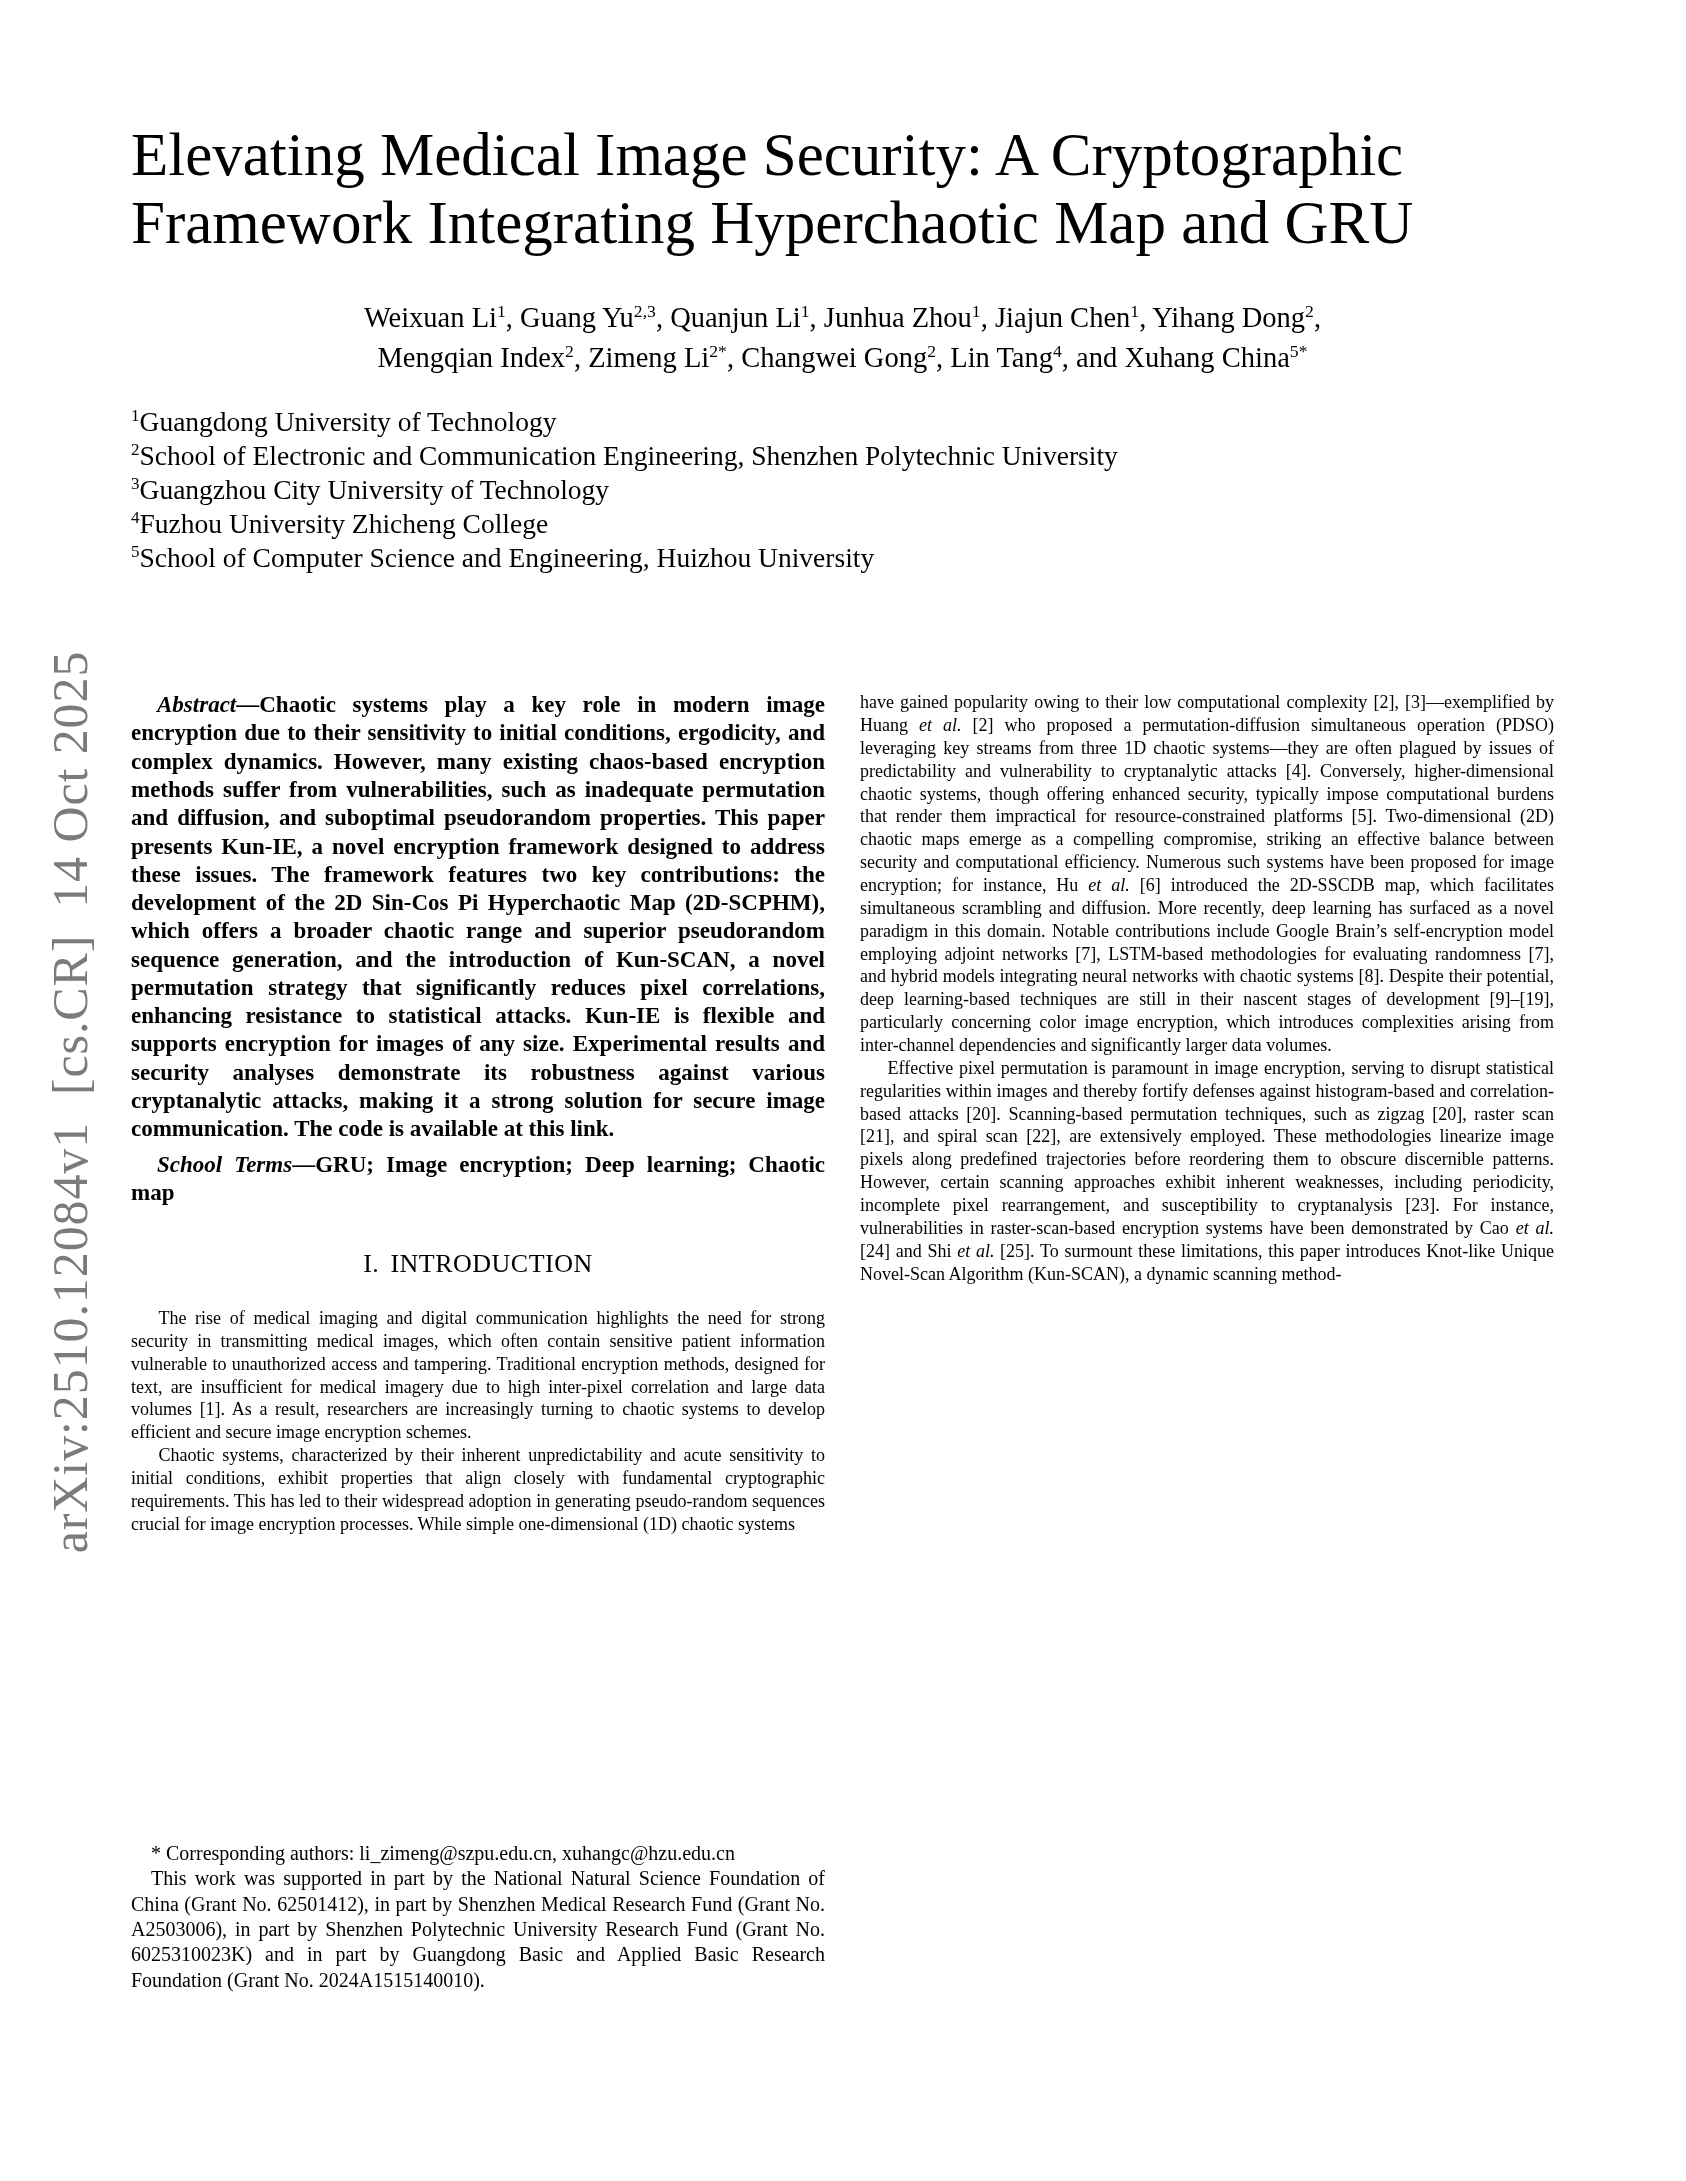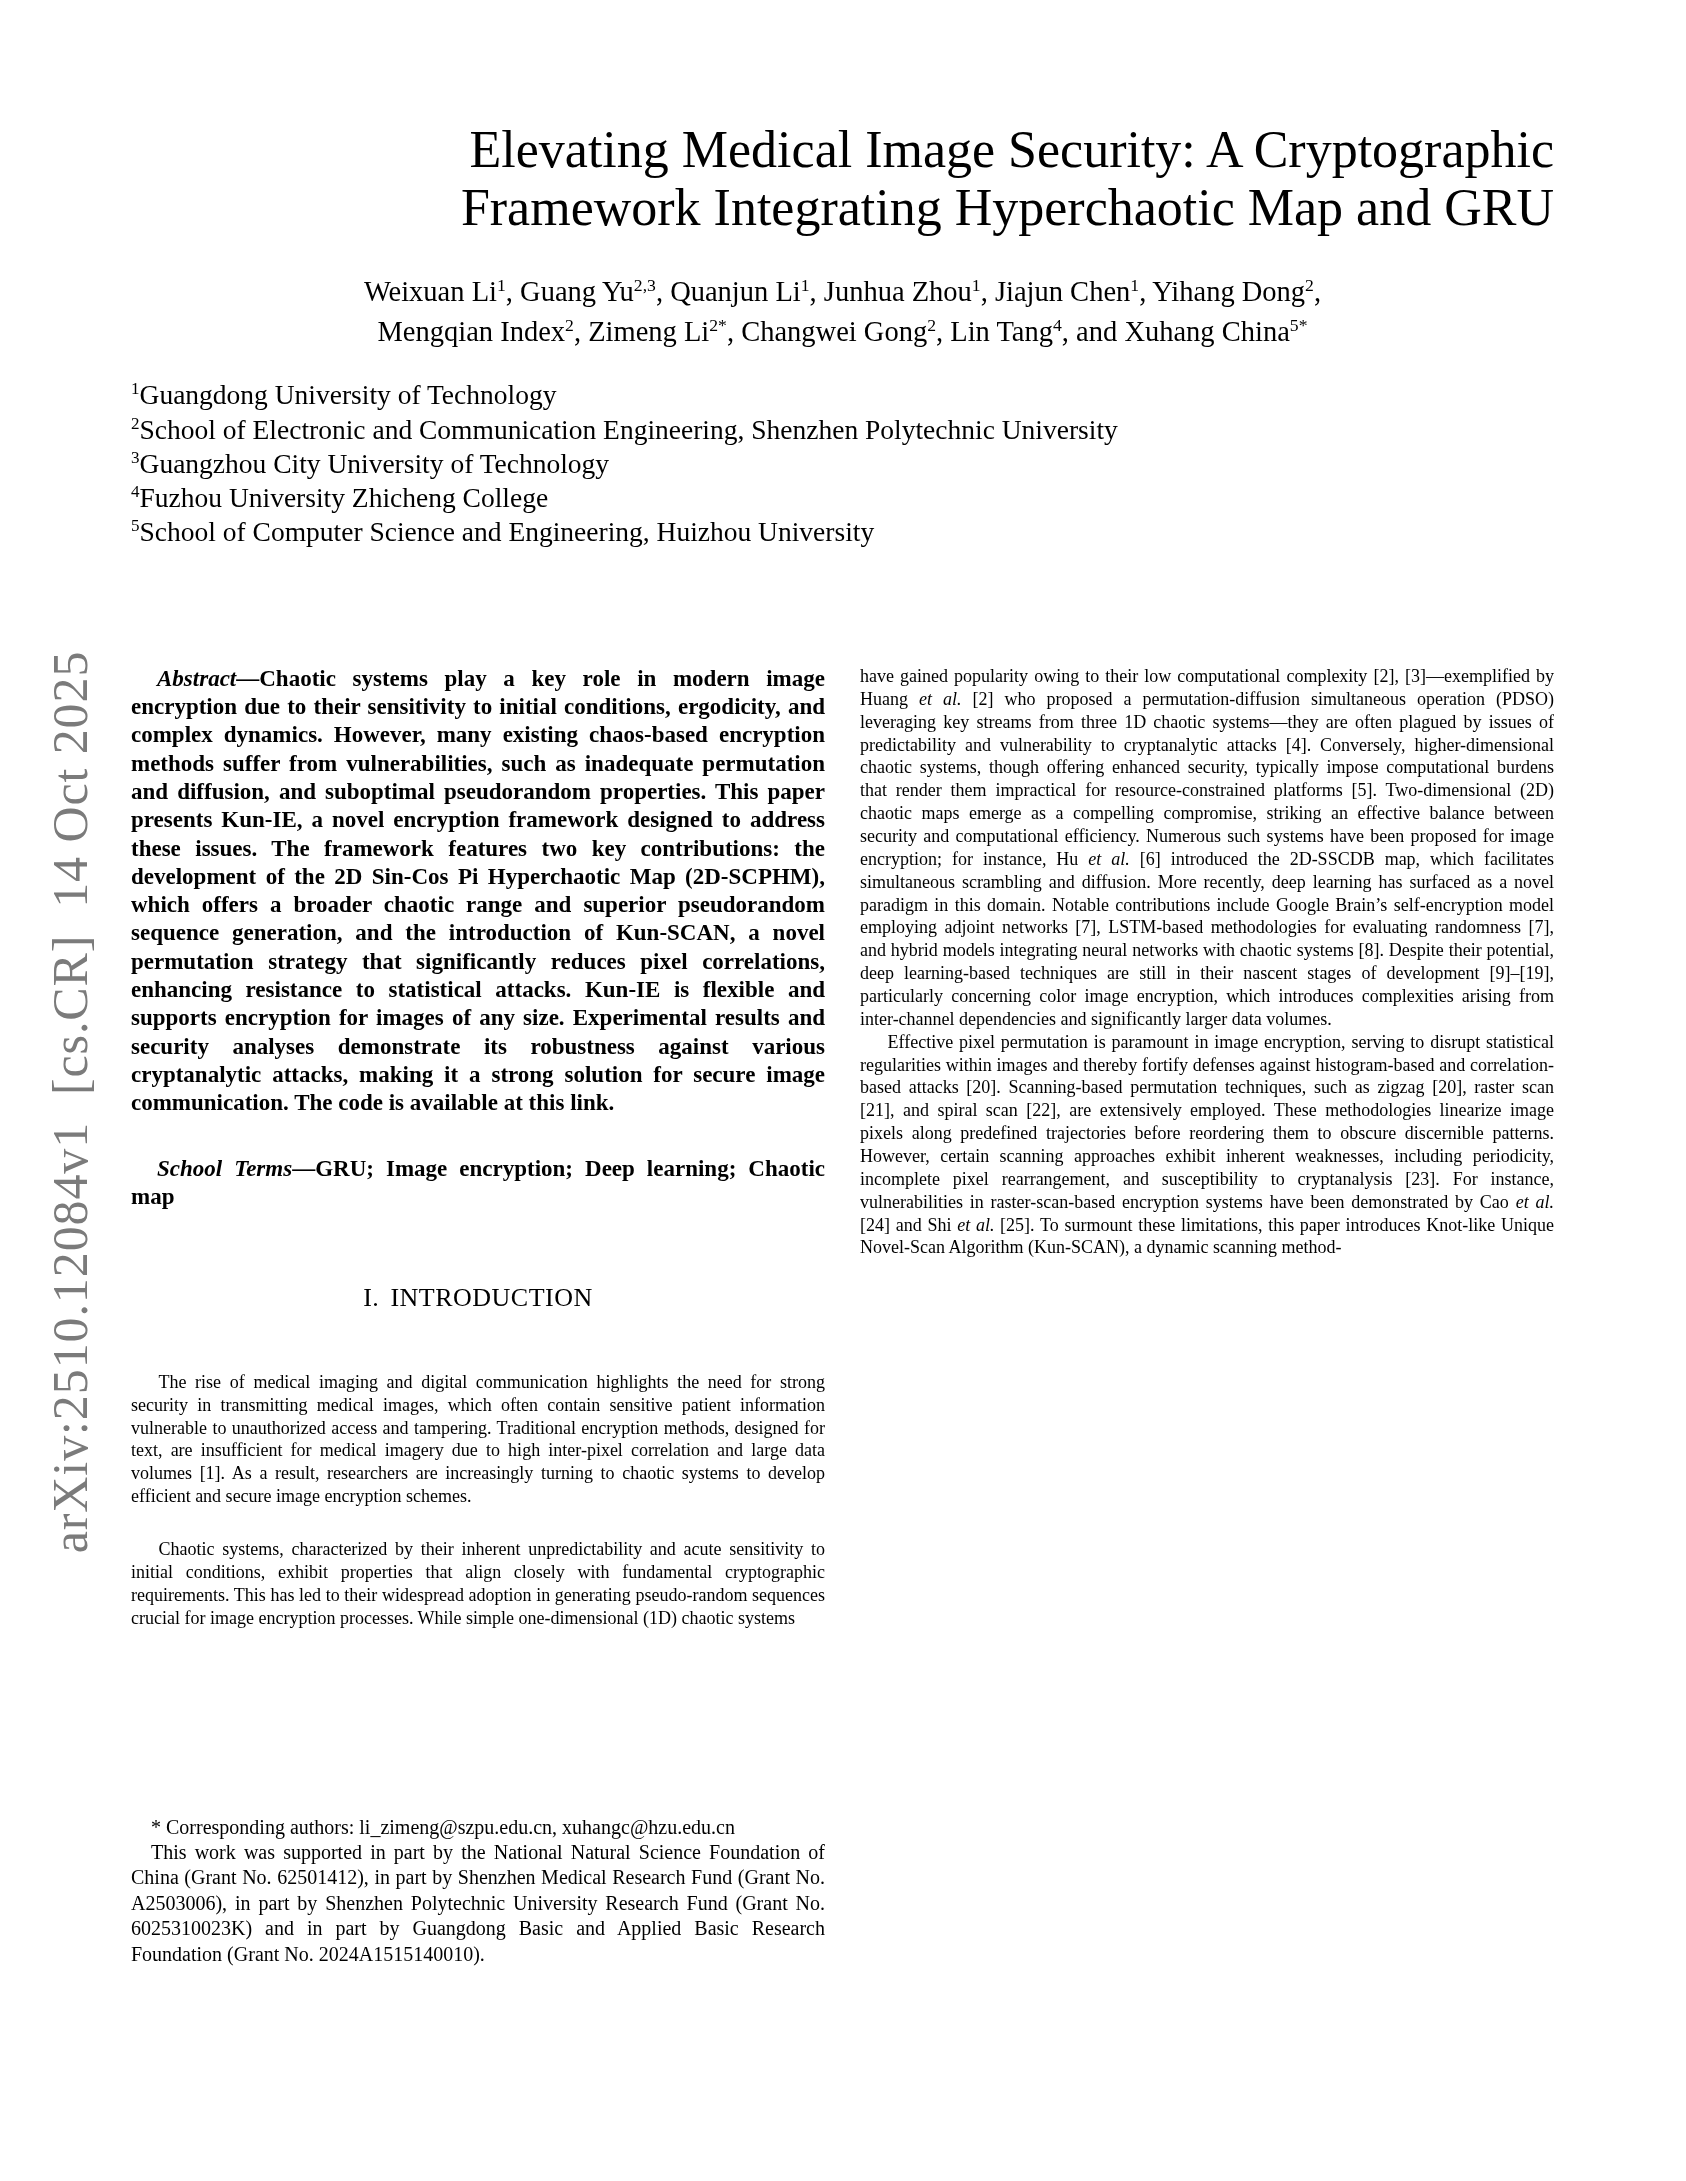--- a/index.html
+++ b/index.html
@@ -19,22 +19,22 @@
     letter-spacing: 0.9px;
     white-space: nowrap;
   }
   .content {
     position: absolute;
     left: 131px; top: 0;
     width: 1423px;
   }
   .title {
     margin-top: 121px;
-    text-align: right;
-    font-size: 52px;
+    text-align: left;
+    font-size: 61px;
     line-height: 1.12;
     font-weight: normal;
   }
   .authors {
     margin-top: 20px;
     text-align: center;
     font-size: 28.5px;
     line-height: 1.38;
   }
   .authors sup, .affiliations sup { font-size: 62%; line-height: 0; }
@@ -50,21 +50,20 @@
     margin-top: 116px;
   }
   .col {
     flex: 1 1 0;
     text-align: justify;
   }
   .col-left {
     display: flex;
     flex-direction: column;
     min-height: 1302px;
-    gap: 30px;
   }
   .abstract-p {
     font-size: 23px;
     line-height: 1.23;
     font-weight: bold;
     text-indent: 26px;
     margin: 0;
   }
   .index-terms-p { margin-top: 7.3px; }
   .section-heading {

